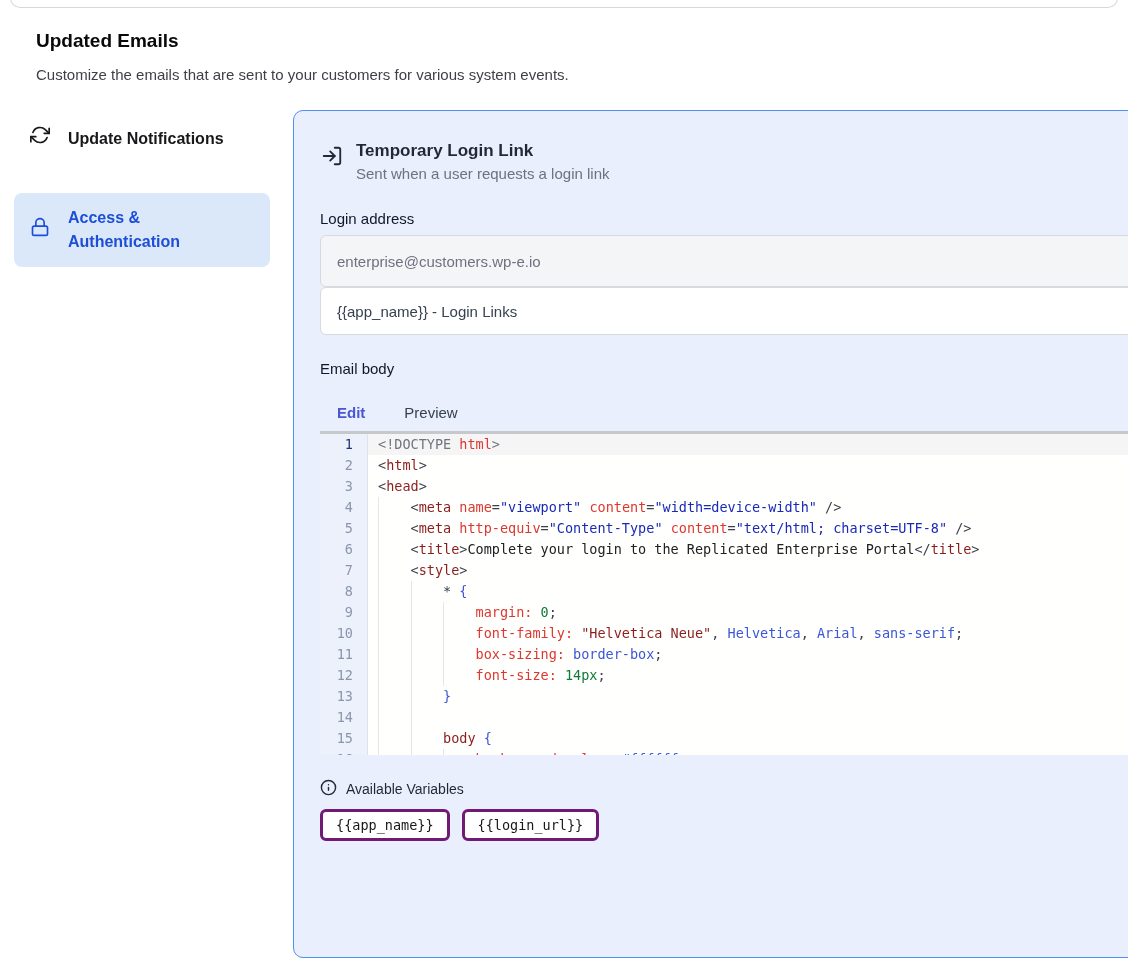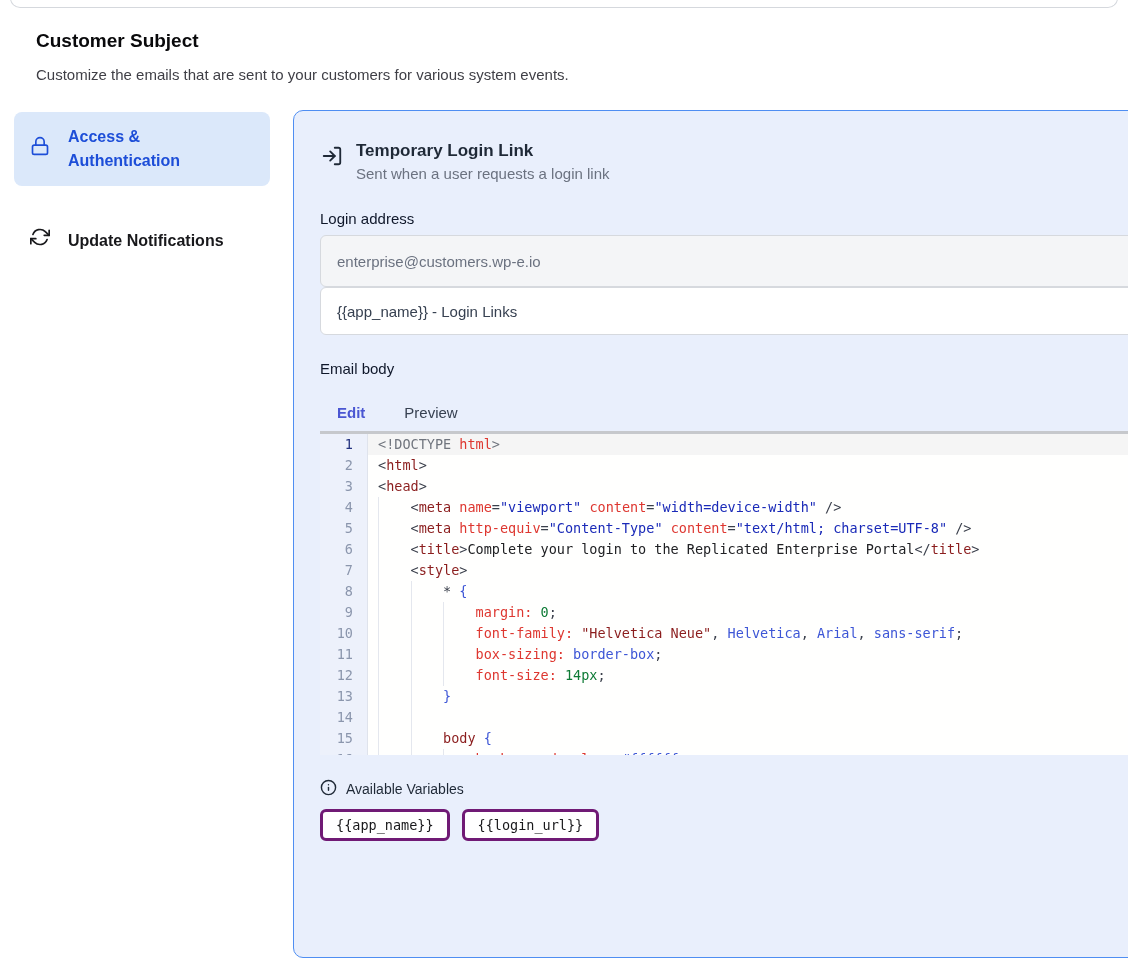--- a/index.html
+++ b/index.html
@@ -72,42 +72,42 @@
   .btn.restore { margin-left:15px; padding:0 14px; }
   .btn.cancel { margin-left:auto; padding:0 18px; }
   .btn.save { margin-left:10px; padding:0 16px; background:#96b9f2; border:none; color:#f4f7fd; }
 </style>
 </head>
 <body>
 
 <div class="page">
   <div class="prev-card"></div>
 
-  <h1 class="page-title">Customer Subject</h1>
+  <h1 class="page-title">Updated Emails</h1>
   <p class="page-subtitle">Customize the emails that are sent to your customers for various system events.</p>
 
   <nav class="sidebar">
-    <div class="side-item active">
-      <span>
-        <svg width="20" height="20" viewBox="0 0 24 24" fill="none" stroke="#1d4ed8" stroke-width="2" stroke-linecap="round" stroke-linejoin="round">
-          <rect x="3" y="11" width="18" height="11" rx="2" ry="2"></rect>
-          <path d="M7 11V7a5 5 0 0 1 10 0v4"></path>
-        </svg>
-      </span>
-      <span class="lbl-narrow">Access &amp; Authentication</span>
-    </div>
     <div class="side-item">
       <span>
         <svg width="20" height="20" viewBox="0 0 24 24" fill="none" stroke="#18181b" stroke-width="2" stroke-linecap="round" stroke-linejoin="round">
           <polyline points="23 4 23 10 17 10"></polyline>
           <polyline points="1 20 1 14 7 14"></polyline>
           <path d="M3.51 9a9 9 0 0 1 14.85-3.36L23 10M1 14l4.64 4.36A9 9 0 0 0 20.49 15"></path>
         </svg>
       </span>
       <span>Update Notifications</span>
+    </div>
+    <div class="side-item active">
+      <span>
+        <svg width="20" height="20" viewBox="0 0 24 24" fill="none" stroke="#1d4ed8" stroke-width="2" stroke-linecap="round" stroke-linejoin="round">
+          <rect x="3" y="11" width="18" height="11" rx="2" ry="2"></rect>
+          <path d="M7 11V7a5 5 0 0 1 10 0v4"></path>
+        </svg>
+      </span>
+      <span class="lbl-narrow">Access &amp; Authentication</span>
     </div>
   </nav>
 
   <section class="panel">
     <div class="panel-head">
       <span class="ph-icon">
         <svg width="22" height="22" viewBox="0 0 24 24" fill="none" stroke="#1f2937" stroke-width="2" stroke-linecap="round" stroke-linejoin="round">
           <path d="M15 3h4a2 2 0 0 1 2 2v14a2 2 0 0 1-2 2h-4"></path>
           <polyline points="10 17 15 12 10 7"></polyline>
           <line x1="15" y1="12" x2="3" y2="12"></line>

